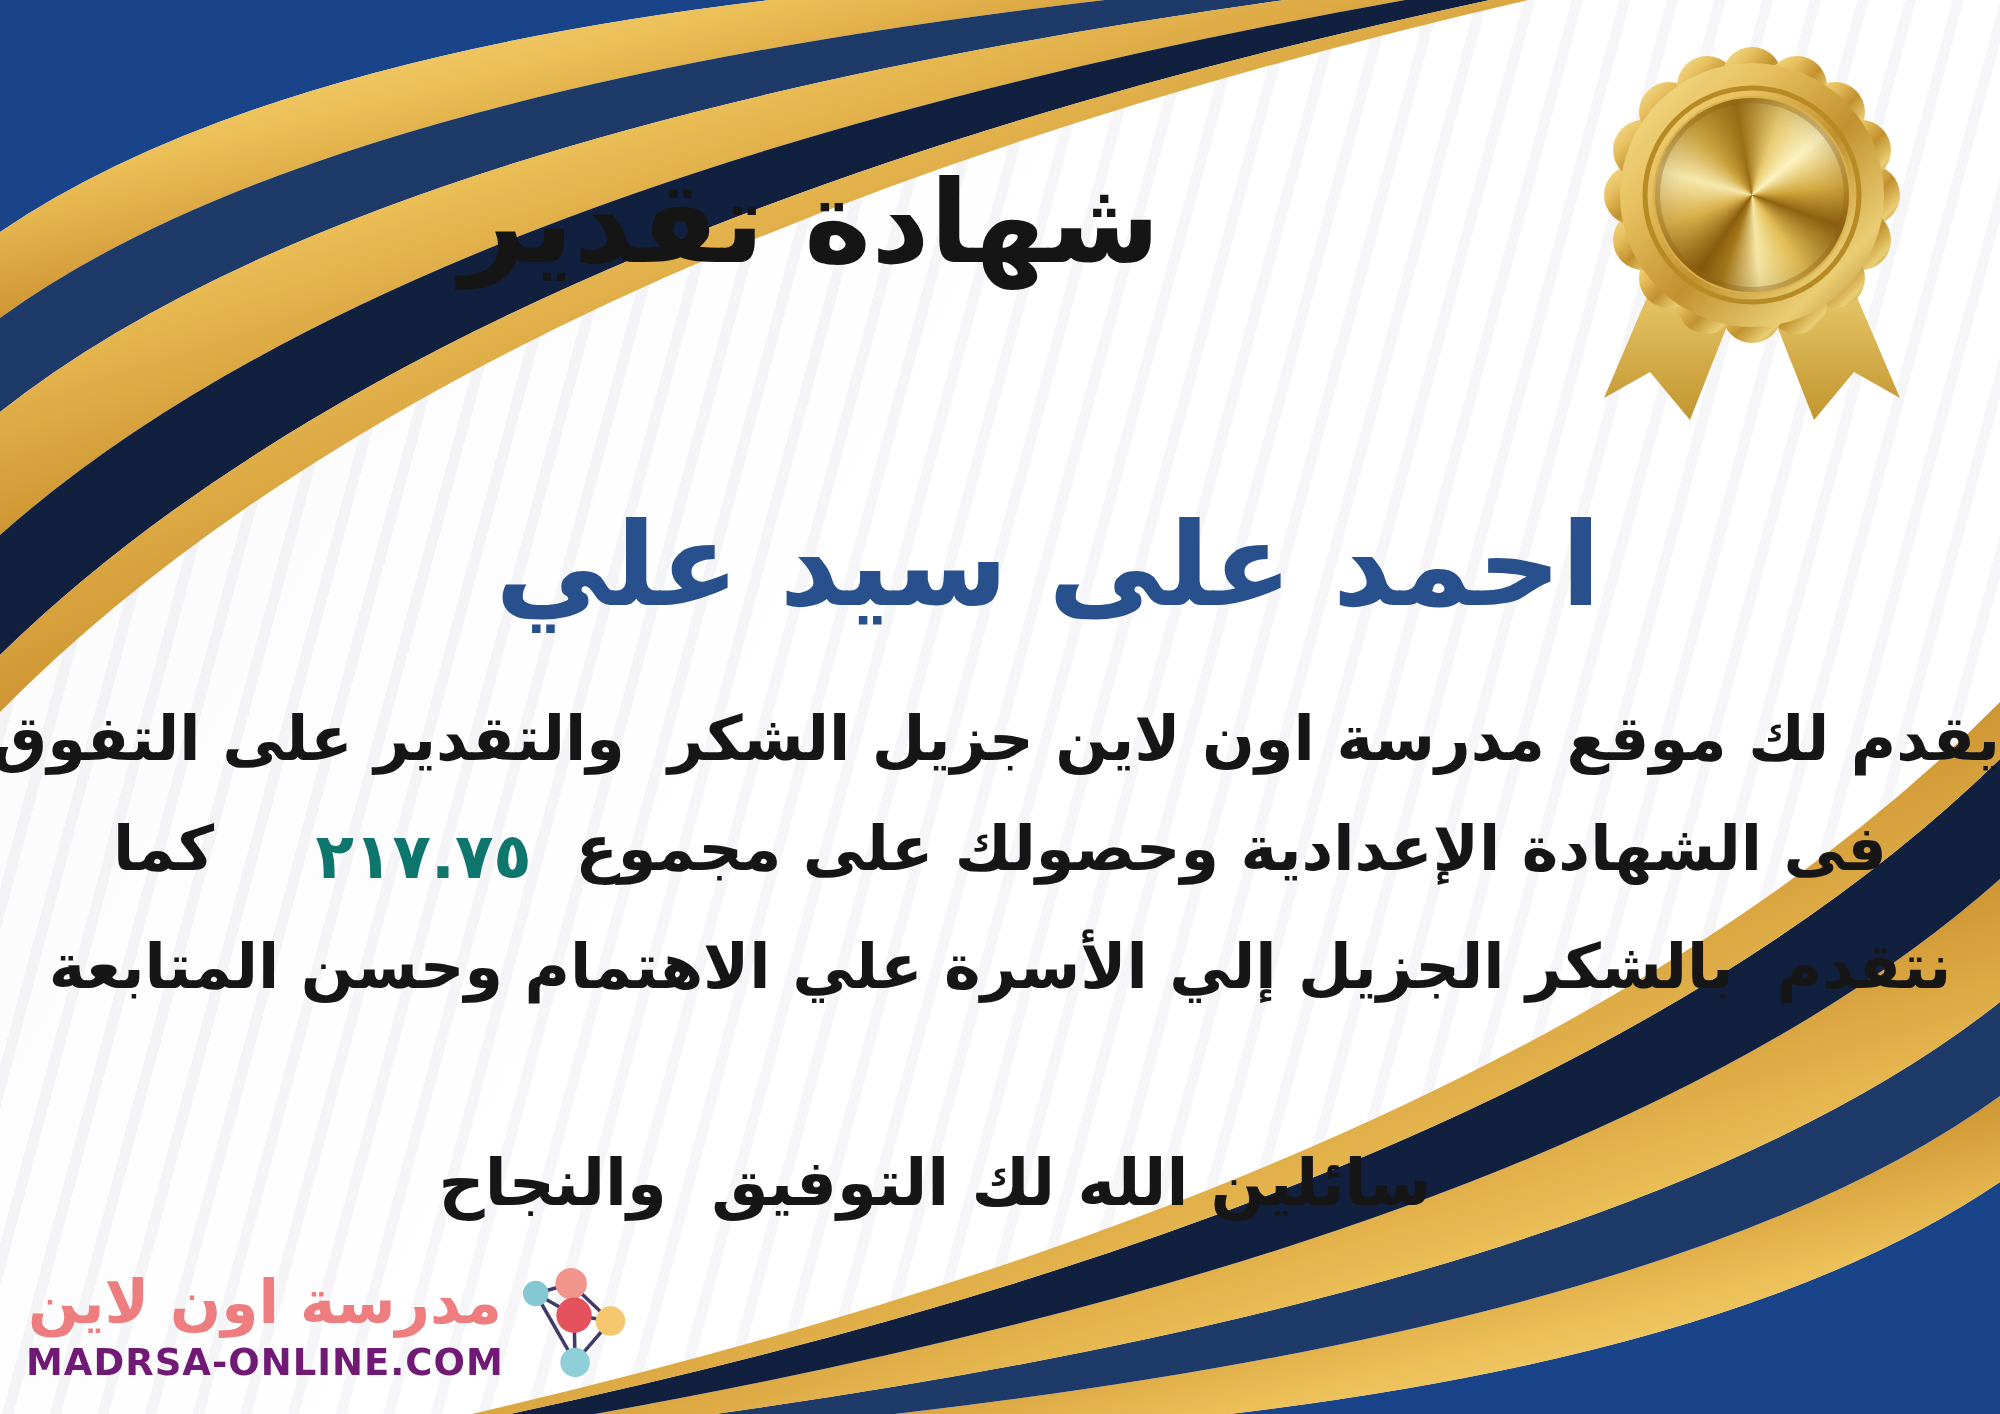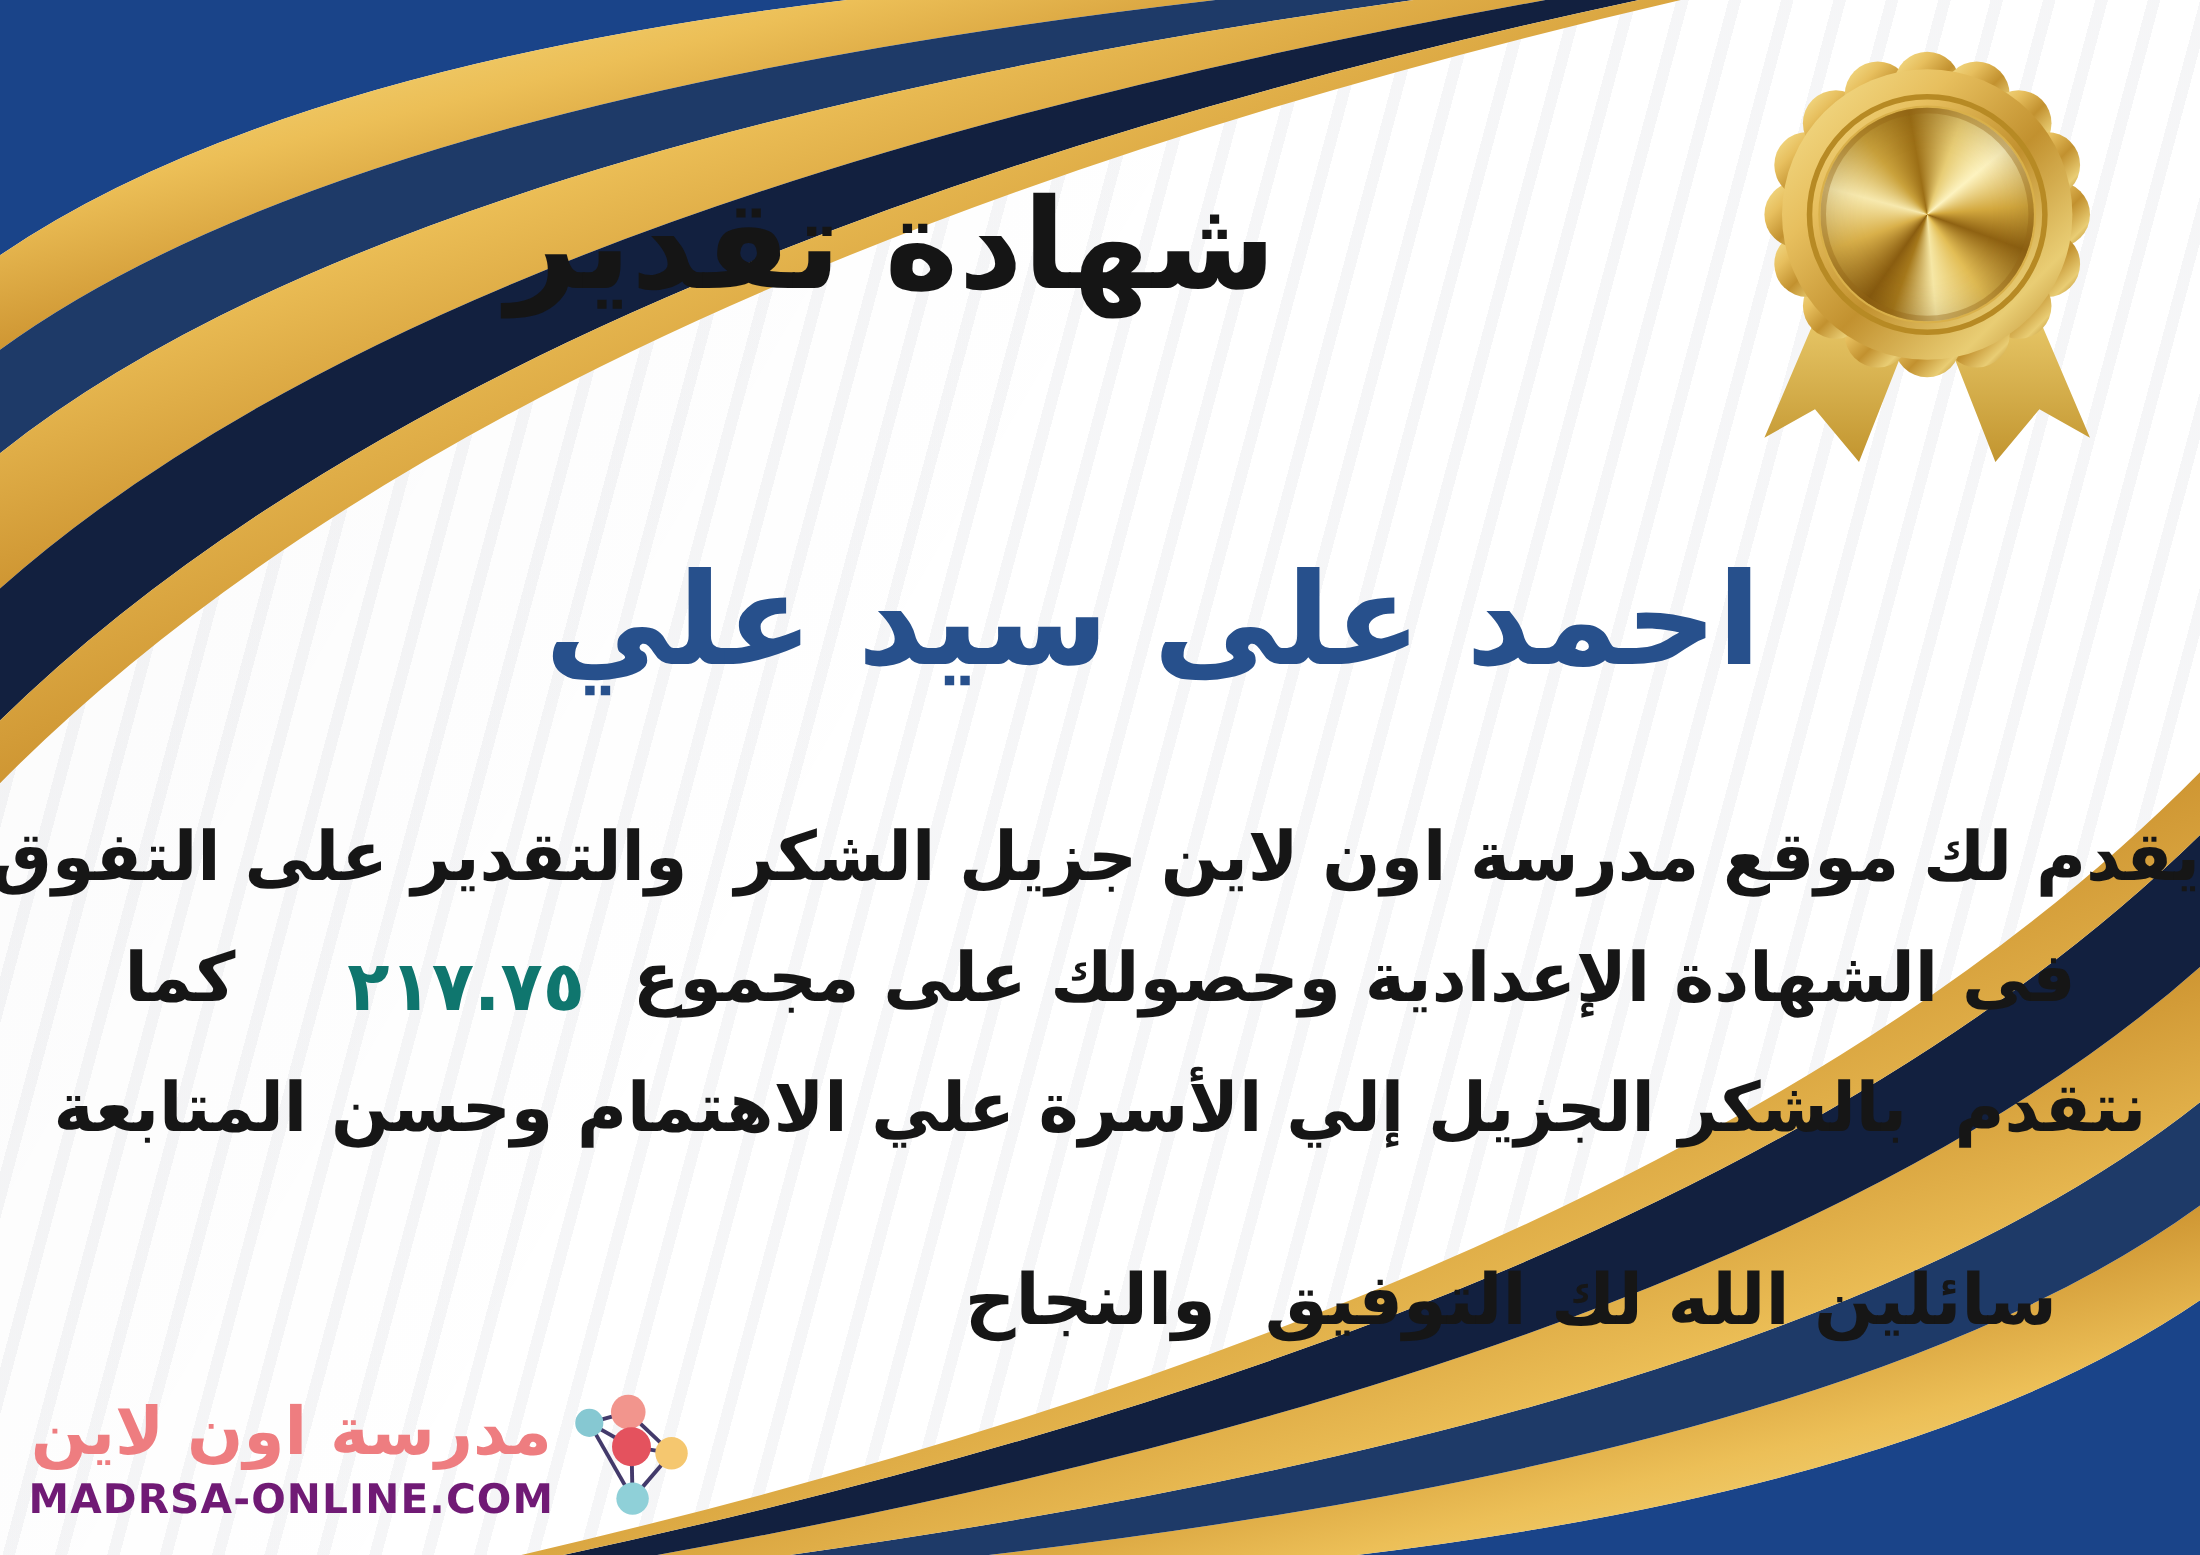--- a/index.html
+++ b/index.html
@@ -31,30 +31,30 @@
     left:60px;top:148px;width:1500px;text-align:center;
     font-size:114px;font-weight:700;color:#151515;line-height:150px;white-space:nowrap;
   }
   .name{
     left:0;top:484px;width:2000px;text-align:center;
     font-size:116px;font-weight:700;color:#27508c;line-height:160px;white-space:nowrap;
     font-family:"DejaVu Serif","DejaVu Sans",serif;
     padding-left:48px;
   }
   .bodytext{
-    left:0;top:724px;width:2000px;text-align:center;
+    left:0;top:684px;width:2000px;text-align:center;
     font-size:62px;font-weight:700;color:#161616;line-height:110px;
   }
   .body-line{white-space:nowrap;}
   .score{
     font-size:63px;color:#0f766e;font-weight:700;margin:0 22px;vertical-align:-8px;
   }
   .after-score{margin-right:58px;}
   .closing{
-    left:0;top:1128px;width:1870px;
+    left:0;top:1128px;width:1870px;text-align:center;
     font-size:64px;font-weight:700;color:#161616;line-height:110px;white-space:nowrap;
   }
   .logo{
     position:absolute;left:26px;top:1254px;z-index:5;
     display:flex;align-items:center;gap:16px;
   }
   .logo-texts{display:flex;flex-direction:column;align-items:center;}
   .logo-ar{font-size:60px;font-weight:700;color:#ee7d80;line-height:74px;white-space:nowrap;}
   .logo-en{font-size:37px;font-weight:700;color:#701a75;line-height:48px;letter-spacing:1px;white-space:nowrap;}
 </style>

